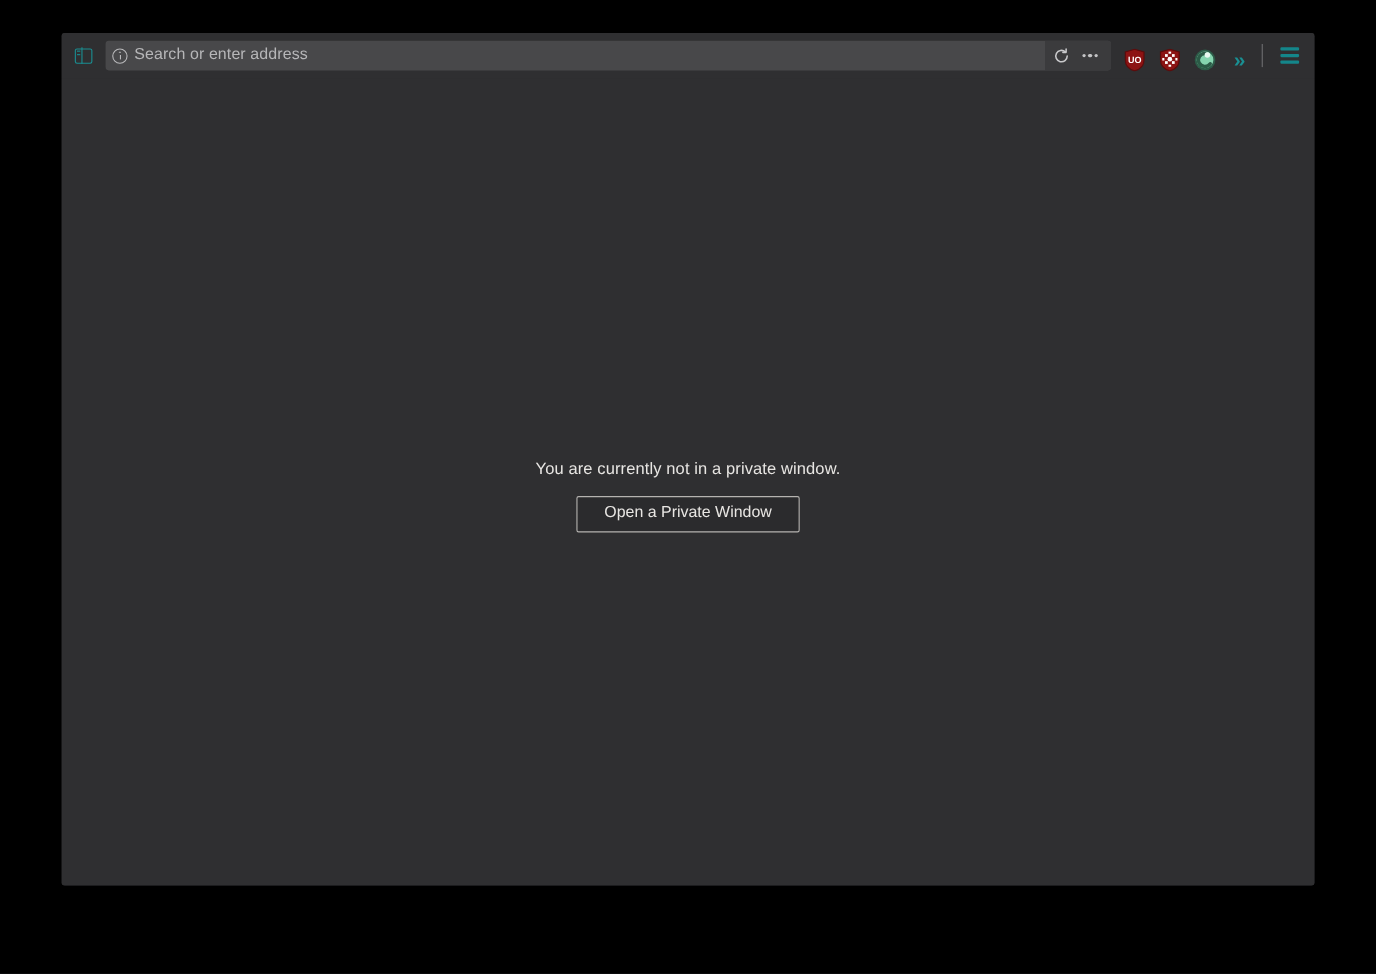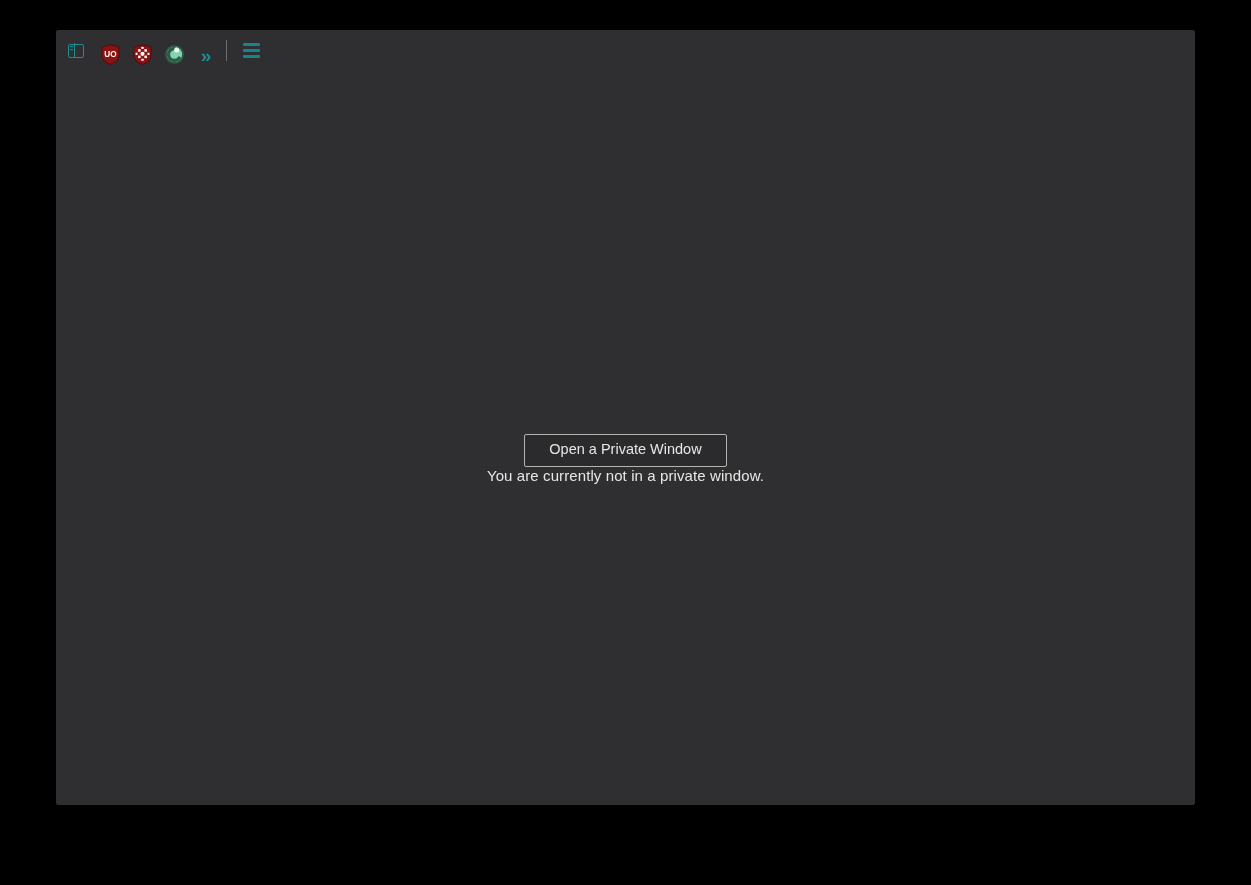--- a/index.html
+++ b/index.html
@@ -219,20 +219,44 @@
 <body>
 
 <div id="browser-window">
 
   <div id="toolbar">
 
     <div class="tb-btn" id="sidebar-toggle">
       <span class="sidebar-glyph"></span>
     </div>
 
+    <div id="address-bar">
+
+      <div id="identity-icon">
+        <span class="info-circle"></span>
+      </div>
+
+      <input id="url-input" type="text" placeholder="Search or enter address" value="" style="">
+
+      <div id="urlbar-actions">
+        <div class="action-btn">
+          <svg width="16" height="16" viewBox="0 0 16 16">
+            <path d="M13.2 8a5.2 5.2 0 1 1-1.72-3.86" fill="none" stroke="#c9c9cb" stroke-width="1.4" stroke-linecap="round"></path>
+            <path d="M12.2 1.6v3.0h-3.0" fill="none" stroke="#c9c9cb" stroke-width="1.4" stroke-linecap="round" stroke-linejoin="round"></path>
+          </svg>
+        </div>
+        <div class="action-btn">
+          <span class="dots">
+            <i></i>
+              <i></i>
+              <i></i>
+          </span>
+        </div>
+      </div>
+    </div>
 
     <div id="extensions">
 
       <div class="ext-btn">
         <svg width="19" height="21" viewBox="0 0 19 21">
           <path d="M9.5 0.8 L18 3.2 V10.5 C18 15.6 14.2 19.1 9.5 20.4 C4.8 19.1 1 15.6 1 10.5 V3.2 Z" fill="#8c1313" stroke="#5c0c0c" stroke-width="1.1"></path>
           <text x="9.5" y="13.3" text-anchor="middle" font-family="Liberation Sans, sans-serif" font-size="8.2" font-weight="bold" fill="#ffffff">UO</text>
         </svg>
       </div>
 
@@ -271,18 +295,18 @@
 
     <div id="app-menu">
       <span></span>
       <span></span>
       <span></span>
     </div>
   </div>
 
   <div id="content">
     <div id="private-panel">
+      <div id="private-message">You are currently not in a private window.</div>
       <div id="open-private-window-button">Open a Private Window</div>
-      <div id="private-message">You are currently not in a private window.</div>
     </div>
   </div>
 
 </div>
 
 </body></html>

